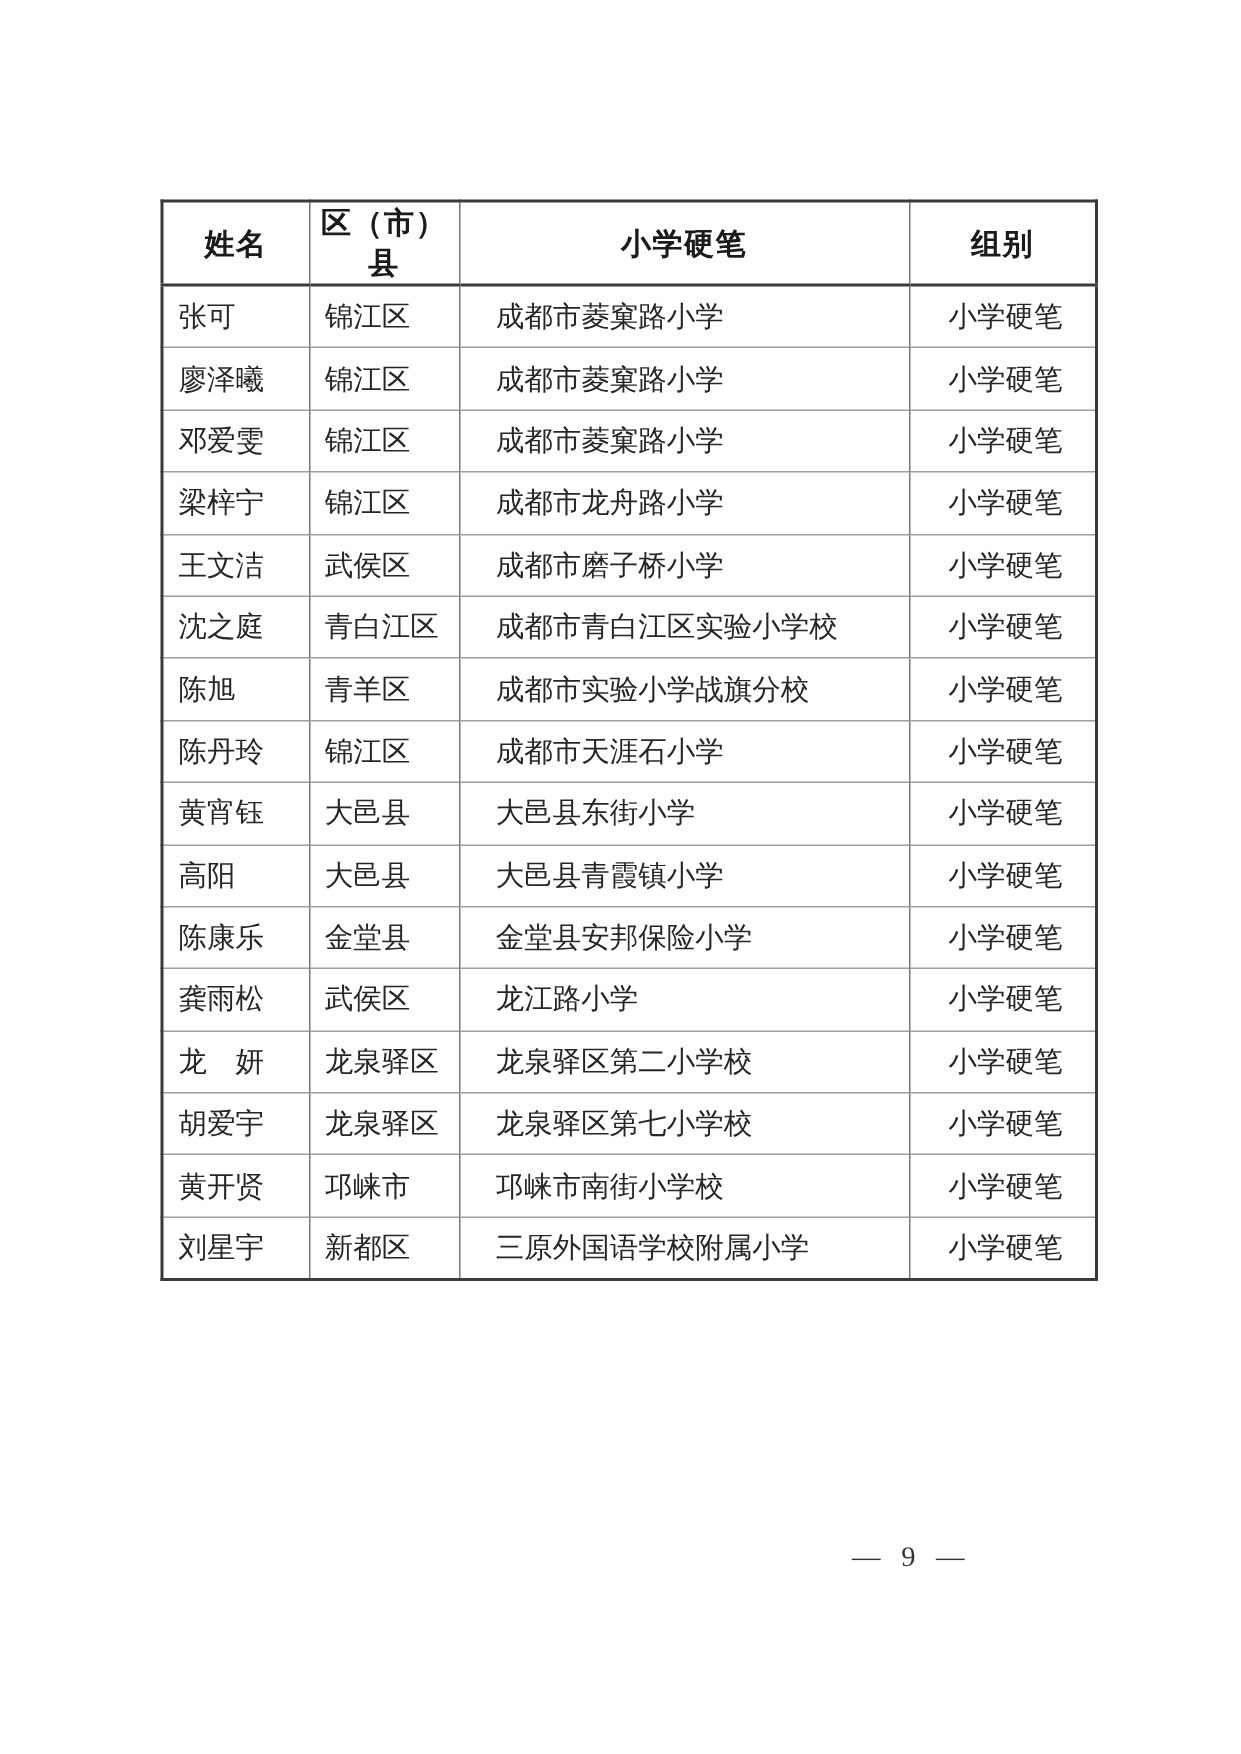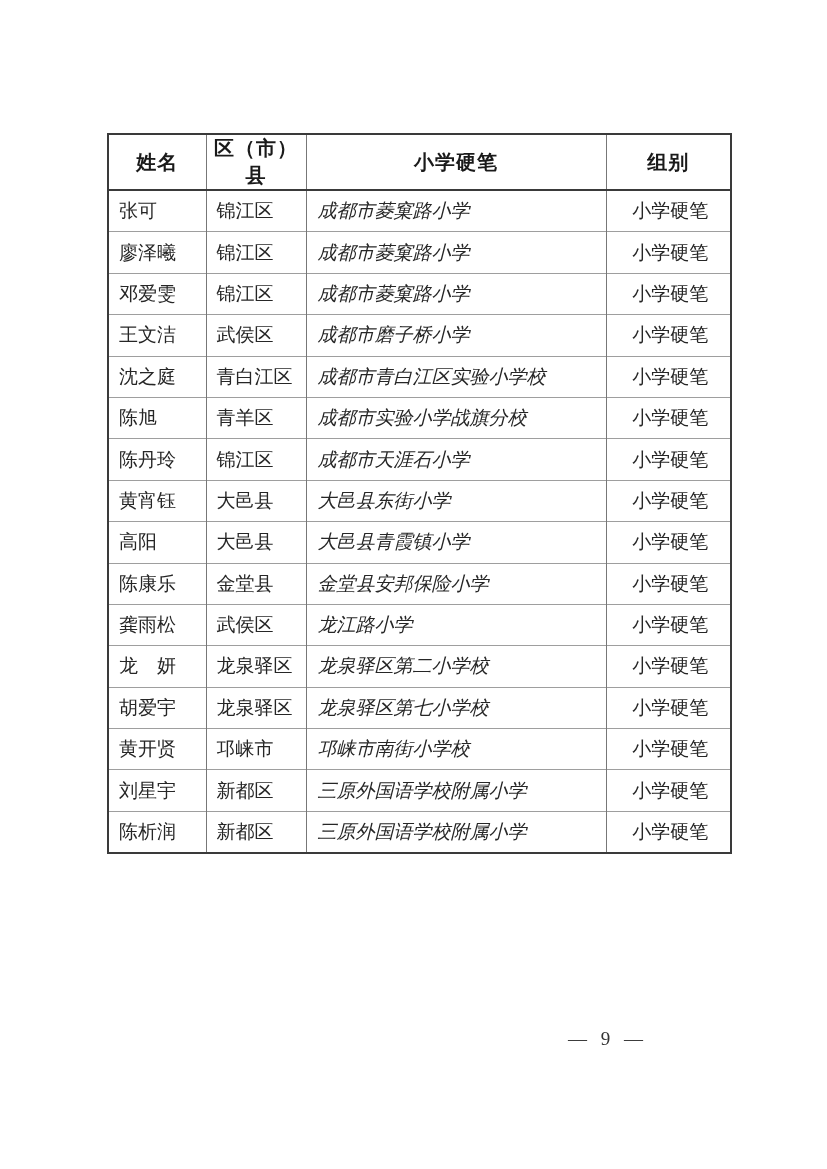--- a/index.html
+++ b/index.html
@@ -35,21 +35,21 @@
   table.roster td{
     font-size:19px;color:var(--ink);
     height:40.4px;vertical-align:middle;
     border-left:1px solid var(--border-vert);
     border-top:1px solid var(--border-light);
     padding:0 0 0 10px;
     white-space:nowrap;overflow:hidden;
   }
   table.roster th:first-child,
   table.roster td:first-child{border-left:none;}
-  table.roster td.cell-school{padding-left:11px;font-style:italic;}
+  table.roster td.cell-school{padding-left:24px;}
   table.roster td.cell-group{text-align:center;padding-left:4px;}
   .page-number{
     position:absolute;top:1028px;right:104px;
     font-size:19px;color:#333333;word-spacing:9px;
     font-family:"Liberation Serif", serif;
   }
 </style>
 </head>
 <body>
 
@@ -79,20 +79,26 @@
         <tr>
           <td class="cell-name">廖泽曦</td>
           <td class="cell-district">锦江区</td>
           <td class="cell-school">成都市菱窠路小学</td>
           <td class="cell-group">小学硬笔</td>
         </tr>
         <tr>
           <td class="cell-name">邓爱雯</td>
           <td class="cell-district">锦江区</td>
           <td class="cell-school">成都市菱窠路小学</td>
+          <td class="cell-group">小学硬笔</td>
+        </tr>
+        <tr>
+          <td class="cell-name">梁梓宁</td>
+          <td class="cell-district">锦江区</td>
+          <td class="cell-school">成都市龙舟路小学</td>
           <td class="cell-group">小学硬笔</td>
         </tr>
         <tr>
           <td class="cell-name">王文洁</td>
           <td class="cell-district">武侯区</td>
           <td class="cell-school">成都市磨子桥小学</td>
           <td class="cell-group">小学硬笔</td>
         </tr>
         <tr>
           <td class="cell-name">沈之庭</td>
@@ -153,23 +159,17 @@
           <td class="cell-district">邛崃市</td>
           <td class="cell-school">邛崃市南街小学校</td>
           <td class="cell-group">小学硬笔</td>
         </tr>
         <tr>
           <td class="cell-name">刘星宇</td>
           <td class="cell-district">新都区</td>
           <td class="cell-school">三原外国语学校附属小学</td>
           <td class="cell-group">小学硬笔</td>
         </tr>
-        <tr>
-          <td class="cell-name">陈析润</td>
-          <td class="cell-district">新都区</td>
-          <td class="cell-school">三原外国语学校附属小学</td>
-          <td class="cell-group">小学硬笔</td>
-        </tr>
       </tbody>
   </table>
 
   <div class="page-number">— 9 —</div>
 </div>
 
 </body></html>

